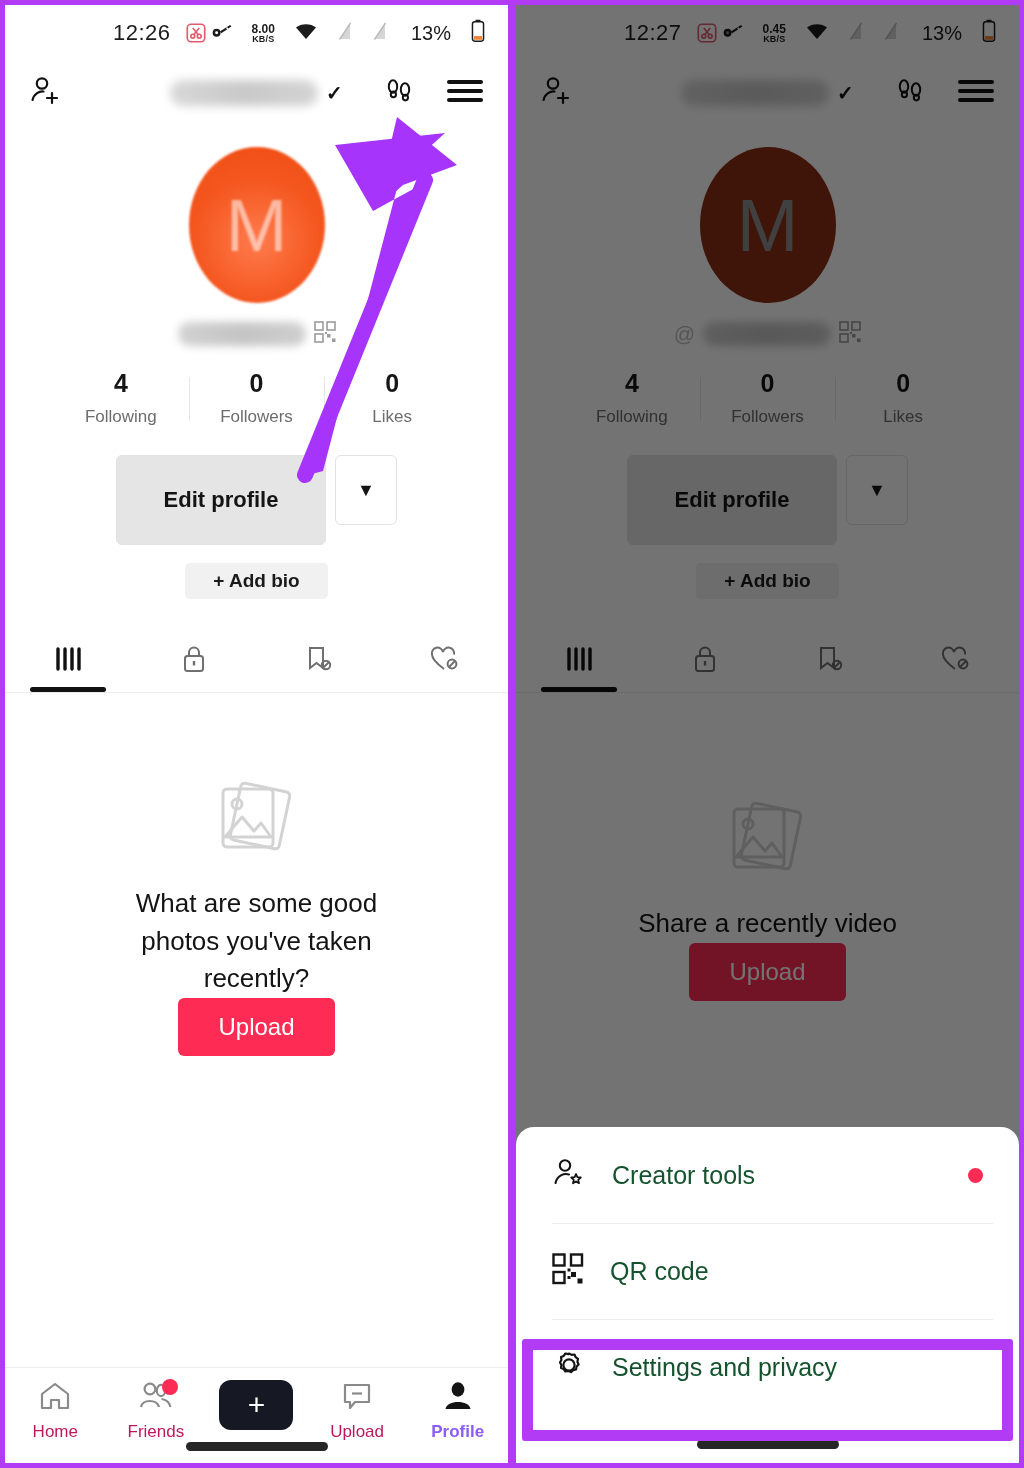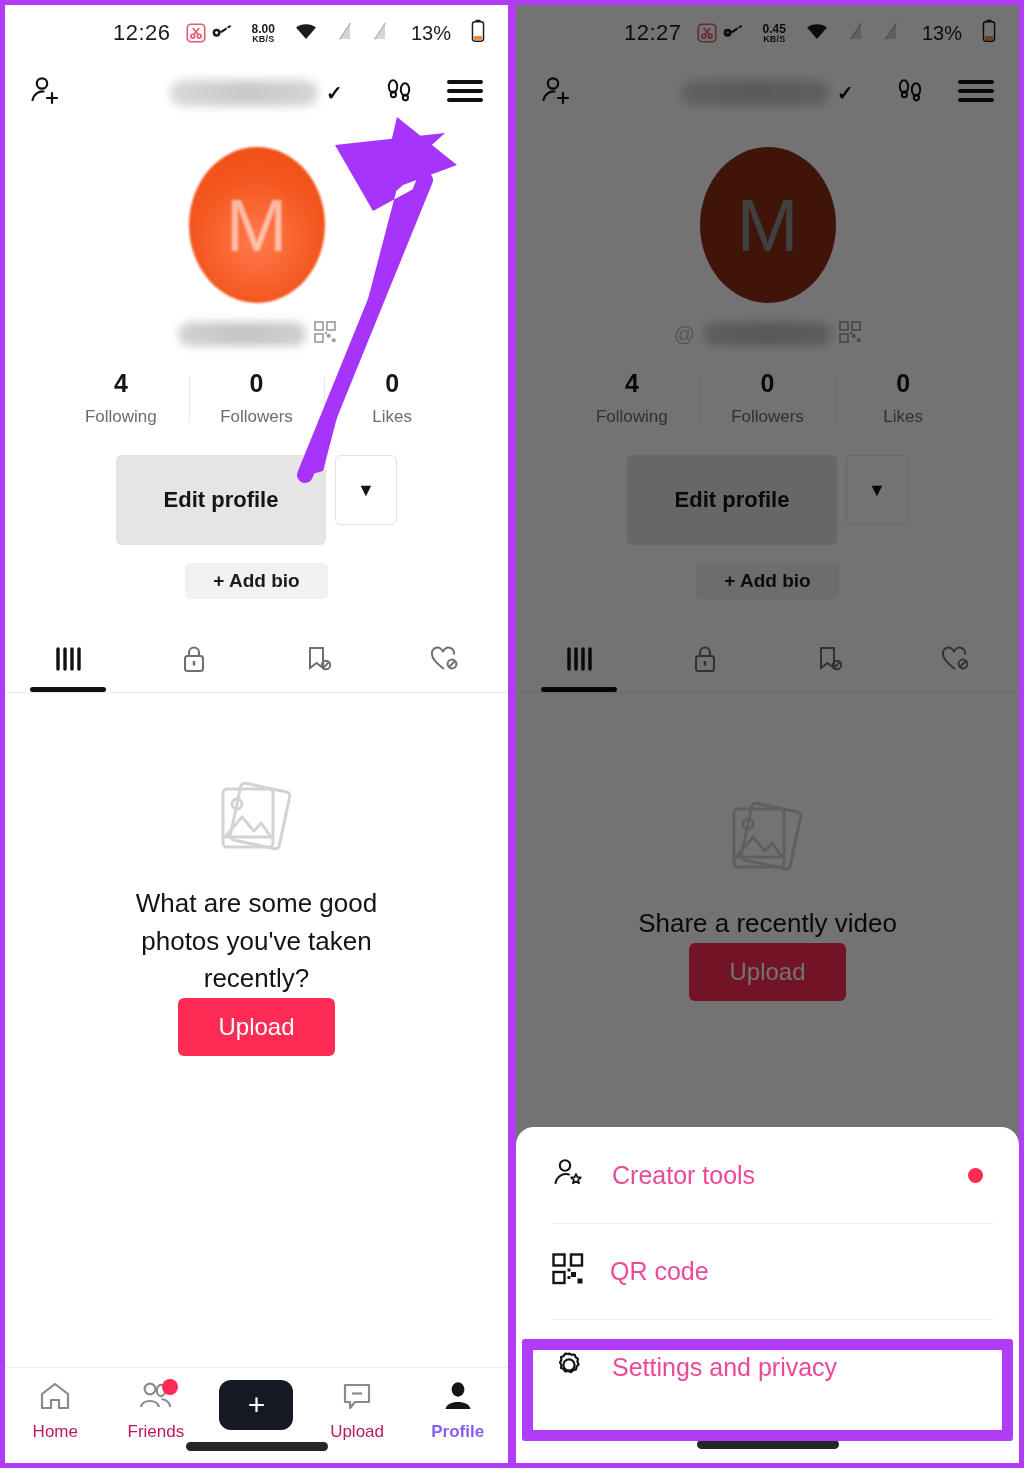--- a/index.html
+++ b/index.html
@@ -161,21 +161,21 @@
     background:#fff; border-radius: 18px 18px 0 0; z-index: 50;
     padding-bottom: 0; overflow:hidden;
   }
   .sheet-item {
     height: 96px; display:flex; align-items:center; gap: 26px; padding: 0 36px;
     position: relative;
   }
   .sheet-item + .sheet-item::before {
     content:""; position:absolute; left: 36px; right: 26px; top:0; height:1px; background:#ededed;
   }
-  .sheet-lbl { font-size: 25px; color:#ec4899; }
+  .sheet-lbl { font-size: 25px; color:#14532d; }
   .sheet-dot { margin-left:auto; width:15px; height:15px; border-radius:50%; background:#fe2c55; }
   .sheet-foot { height: 48px; position: relative; }
   .sheet-foot .home-indicator { bottom: 14px; }
 
   
   .hl-box {
     position:absolute; left: 6px; right: 6px; z-index: 60;
     border: 11px solid #b23bf5; border-radius: 3px; pointer-events:none;
   }
 

